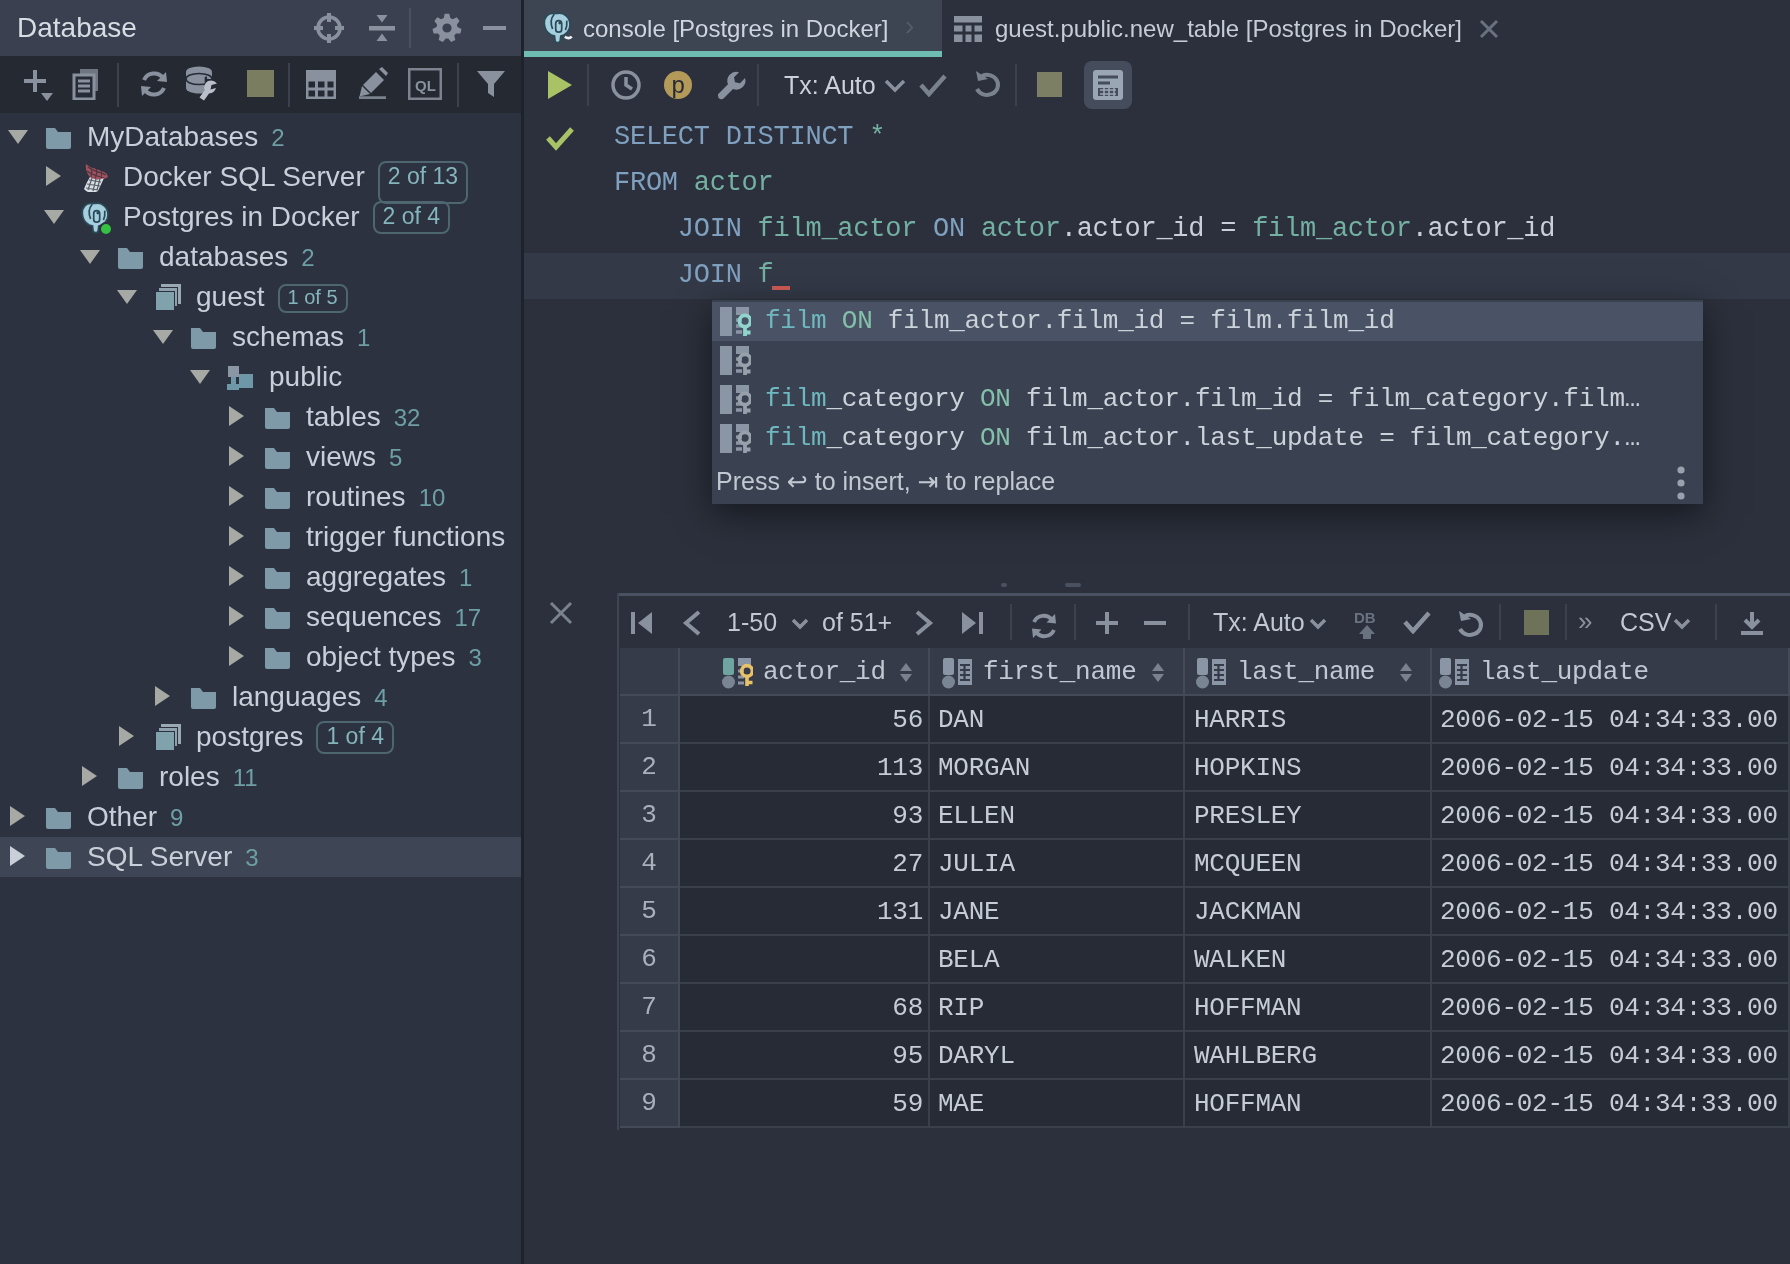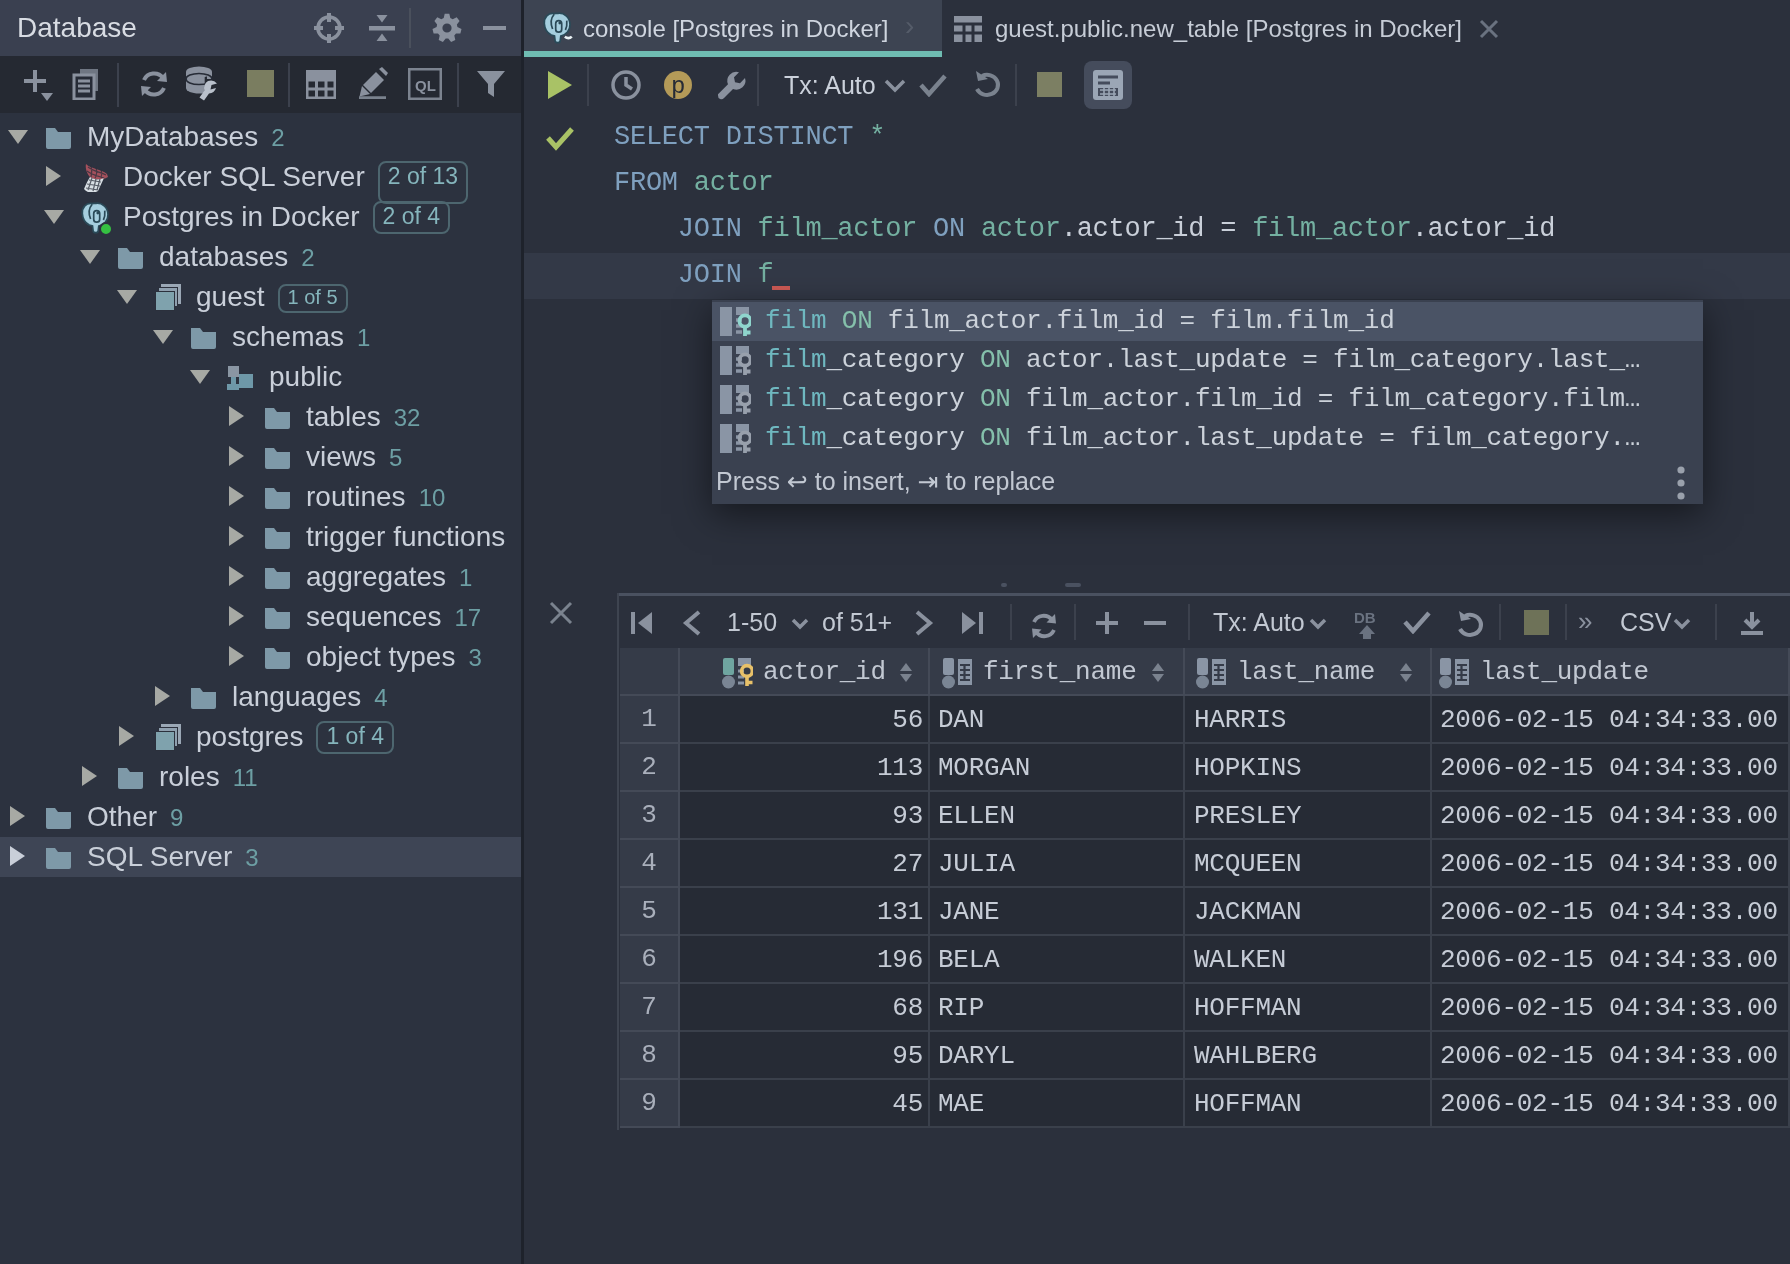--- a/index.html
+++ b/index.html
@@ -271,21 +271,20 @@
       <path d="M26 21 v10 M26 27.5 h5.5" stroke="#8FD5CD" stroke-width="3.8"></path>
     </svg>
 <div class="abs" style="left:765px;top:302px;height:39px;line-height:39px;font-family:'Liberation Mono',monospace;font-size:27px;letter-spacing:-0.25px;white-space:pre;font-size:26px;color:#CCD2DA;"><span style="color:#6FB8C0;">film</span> <span style="color:#85C0AB;">ON</span> film_actor.film_id = film.film_id</div>
 <svg class="abs" style="left:719px;top:344px;" width="32" height="34" viewBox="0 0 32 34">
       <rect x="1" y="2" width="12" height="29" fill="#8A95A5"></rect>
       <rect x="17" y="2" width="13" height="8" fill="#8A95A5"></rect>
       <path d="M17 15 h6 M17 21 h6 M17 27 h6" stroke="#8A95A5" stroke-width="3.4"></path>
       <circle cx="26" cy="16" r="5.6" fill="none" stroke="#98A0AC" stroke-width="3.8"></circle>
       <path d="M26 21 v10 M26 27.5 h5.5" stroke="#98A0AC" stroke-width="3.8"></path>
     </svg>
-<div class="abs" style="left:765px;top:341px;height:39px;line-height:39px;font-family:'Liberation Mono',monospace;font-size:27px;letter-spacing:-0.25px;white-space:pre;font-size:26px;color:#CCD2DA;"><span style="color:#6FB8C0;">film</span>_category <span style="color:#85C0AB;">ON</span> actor.last_update = film_category.last_…</div>
 <svg class="abs" style="left:719px;top:383px;" width="32" height="34" viewBox="0 0 32 34">
       <rect x="1" y="2" width="12" height="29" fill="#8A95A5"></rect>
       <rect x="17" y="2" width="13" height="8" fill="#8A95A5"></rect>
       <path d="M17 15 h6 M17 21 h6 M17 27 h6" stroke="#8A95A5" stroke-width="3.4"></path>
       <circle cx="26" cy="16" r="5.6" fill="none" stroke="#98A0AC" stroke-width="3.8"></circle>
       <path d="M26 21 v10 M26 27.5 h5.5" stroke="#98A0AC" stroke-width="3.8"></path>
     </svg>
 <div class="abs" style="left:765px;top:380px;height:39px;line-height:39px;font-family:'Liberation Mono',monospace;font-size:27px;letter-spacing:-0.25px;white-space:pre;font-size:26px;color:#CCD2DA;"><span style="color:#6FB8C0;">film</span>_category <span style="color:#85C0AB;">ON</span> film_actor.film_id = film_category.film…</div>
 <svg class="abs" style="left:719px;top:422px;" width="32" height="34" viewBox="0 0 32 34">
       <rect x="1" y="2" width="12" height="29" fill="#8A95A5"></rect>
@@ -460,21 +459,20 @@
 <div class="abs" style="left:1432px;top:888px;width:358px;height:48px;background:#262B35;border-right:2px solid #3A404B;border-bottom:2px solid #3A404B;"></div>
 <div class="abs" style="left:680px;top:888px;width:243px;text-align:right;height:48px;line-height:48px;font-family:'Liberation Mono',monospace;font-size:27px;letter-spacing:-0.25px;white-space:pre;font-size:26px;color:#C6CCD6;">131</div>
 <div class="abs" style="left:938px;top:888px;height:48px;line-height:48px;font-family:'Liberation Mono',monospace;font-size:27px;letter-spacing:-0.25px;white-space:pre;font-size:26px;color:#C6CCD6;">JANE</div>
 <div class="abs" style="left:1194px;top:888px;height:48px;line-height:48px;font-family:'Liberation Mono',monospace;font-size:27px;letter-spacing:-0.25px;white-space:pre;font-size:26px;color:#C6CCD6;">JACKMAN</div>
 <div class="abs" style="left:1440px;top:888px;height:48px;line-height:48px;font-family:'Liberation Mono',monospace;font-size:27px;letter-spacing:-0.25px;white-space:pre;font-size:26px;color:#C6CCD6;">2006-02-15 04:34:33.00</div>
 <div class="abs" style="left:620px;top:936px;width:60px;height:48px;background:#353B48;border-right:2px solid #444A57;border-bottom:2px solid #444A57;text-align:center;line-height:46px;font-size:26px;color:#A9AFBB;font-family:'Liberation Mono',monospace;">6</div>
 <div class="abs" style="left:680px;top:936px;width:250px;height:48px;background:#262B35;border-right:2px solid #3A404B;border-bottom:2px solid #3A404B;"></div>
 <div class="abs" style="left:930px;top:936px;width:255px;height:48px;background:#262B35;border-right:2px solid #3A404B;border-bottom:2px solid #3A404B;"></div>
 <div class="abs" style="left:1185px;top:936px;width:247px;height:48px;background:#262B35;border-right:2px solid #3A404B;border-bottom:2px solid #3A404B;"></div>
 <div class="abs" style="left:1432px;top:936px;width:358px;height:48px;background:#262B35;border-right:2px solid #3A404B;border-bottom:2px solid #3A404B;"></div>
-<div class="abs" style="left:680px;top:936px;width:243px;text-align:right;height:48px;line-height:48px;font-family:'Liberation Mono',monospace;font-size:27px;letter-spacing:-0.25px;white-space:pre;font-size:26px;color:#C6CCD6;">196</div>
 <div class="abs" style="left:938px;top:936px;height:48px;line-height:48px;font-family:'Liberation Mono',monospace;font-size:27px;letter-spacing:-0.25px;white-space:pre;font-size:26px;color:#C6CCD6;">BELA</div>
 <div class="abs" style="left:1194px;top:936px;height:48px;line-height:48px;font-family:'Liberation Mono',monospace;font-size:27px;letter-spacing:-0.25px;white-space:pre;font-size:26px;color:#C6CCD6;">WALKEN</div>
 <div class="abs" style="left:1440px;top:936px;height:48px;line-height:48px;font-family:'Liberation Mono',monospace;font-size:27px;letter-spacing:-0.25px;white-space:pre;font-size:26px;color:#C6CCD6;">2006-02-15 04:34:33.00</div>
 <div class="abs" style="left:620px;top:984px;width:60px;height:48px;background:#353B48;border-right:2px solid #444A57;border-bottom:2px solid #444A57;text-align:center;line-height:46px;font-size:26px;color:#A9AFBB;font-family:'Liberation Mono',monospace;">7</div>
 <div class="abs" style="left:680px;top:984px;width:250px;height:48px;background:#262B35;border-right:2px solid #3A404B;border-bottom:2px solid #3A404B;"></div>
 <div class="abs" style="left:930px;top:984px;width:255px;height:48px;background:#262B35;border-right:2px solid #3A404B;border-bottom:2px solid #3A404B;"></div>
 <div class="abs" style="left:1185px;top:984px;width:247px;height:48px;background:#262B35;border-right:2px solid #3A404B;border-bottom:2px solid #3A404B;"></div>
 <div class="abs" style="left:1432px;top:984px;width:358px;height:48px;background:#262B35;border-right:2px solid #3A404B;border-bottom:2px solid #3A404B;"></div>
 <div class="abs" style="left:680px;top:984px;width:243px;text-align:right;height:48px;line-height:48px;font-family:'Liberation Mono',monospace;font-size:27px;letter-spacing:-0.25px;white-space:pre;font-size:26px;color:#C6CCD6;">68</div>
 <div class="abs" style="left:938px;top:984px;height:48px;line-height:48px;font-family:'Liberation Mono',monospace;font-size:27px;letter-spacing:-0.25px;white-space:pre;font-size:26px;color:#C6CCD6;">RIP</div>
@@ -487,16 +485,16 @@
 <div class="abs" style="left:1432px;top:1032px;width:358px;height:48px;background:#262B35;border-right:2px solid #3A404B;border-bottom:2px solid #3A404B;"></div>
 <div class="abs" style="left:680px;top:1032px;width:243px;text-align:right;height:48px;line-height:48px;font-family:'Liberation Mono',monospace;font-size:27px;letter-spacing:-0.25px;white-space:pre;font-size:26px;color:#C6CCD6;">95</div>
 <div class="abs" style="left:938px;top:1032px;height:58px;line-height:48px;font-family:'Liberation Mono',monospace;font-size:27px;letter-spacing:-0.25px;white-space:pre;font-size:26px;color:#C6CCD6;">DARYL</div>
 <div class="abs" style="left:1194px;top:1032px;height:48px;line-height:48px;font-family:'Liberation Mono',monospace;font-size:27px;letter-spacing:-0.25px;white-space:pre;font-size:26px;color:#C6CCD6;">WAHLBERG</div>
 <div class="abs" style="left:1440px;top:1032px;height:48px;line-height:48px;font-family:'Liberation Mono',monospace;font-size:27px;letter-spacing:-0.25px;white-space:pre;font-size:26px;color:#C6CCD6;">2006-02-15 04:34:33.00</div>
 <div class="abs" style="left:620px;top:1080px;width:60px;height:48px;background:#353B48;border-right:2px solid #444A57;border-bottom:2px solid #444A57;text-align:center;line-height:46px;font-size:26px;color:#A9AFBB;font-family:'Liberation Mono',monospace;">9</div>
 <div class="abs" style="left:680px;top:1080px;width:250px;height:48px;background:#262B35;border-right:2px solid #3A404B;border-bottom:2px solid #3A404B;"></div>
 <div class="abs" style="left:930px;top:1080px;width:255px;height:48px;background:#262B35;border-right:2px solid #3A404B;border-bottom:2px solid #3A404B;"></div>
 <div class="abs" style="left:1185px;top:1080px;width:247px;height:48px;background:#262B35;border-right:2px solid #3A404B;border-bottom:2px solid #3A404B;"></div>
 <div class="abs" style="left:1432px;top:1080px;width:358px;height:48px;background:#262B35;border-right:2px solid #3A404B;border-bottom:2px solid #3A404B;"></div>
-<div class="abs" style="left:680px;top:1080px;width:243px;text-align:right;height:48px;line-height:48px;font-family:'Liberation Mono',monospace;font-size:27px;letter-spacing:-0.25px;white-space:pre;font-size:26px;color:#C6CCD6;">45</div>
+<div class="abs" style="left:680px;top:1080px;width:243px;text-align:right;height:48px;line-height:48px;font-family:'Liberation Mono',monospace;font-size:27px;letter-spacing:-0.25px;white-space:pre;font-size:26px;color:#C6CCD6;">59</div>
 <div class="abs" style="left:938px;top:1080px;height:48px;line-height:48px;font-family:'Liberation Mono',monospace;font-size:27px;letter-spacing:-0.25px;white-space:pre;font-size:26px;color:#C6CCD6;">MAE</div>
 <div class="abs" style="left:1194px;top:1080px;height:32px;line-height:48px;font-family:'Liberation Mono',monospace;font-size:27px;letter-spacing:-0.25px;white-space:pre;font-size:26px;color:#C6CCD6;">HOFFMAN</div>
 <div class="abs" style="left:1440px;top:1080px;height:48px;line-height:48px;font-family:'Liberation Mono',monospace;font-size:27px;letter-spacing:-0.25px;white-space:pre;font-size:26px;color:#C6CCD6;">2006-02-15 04:34:33.00</div>
 </div>
 </body></html>

